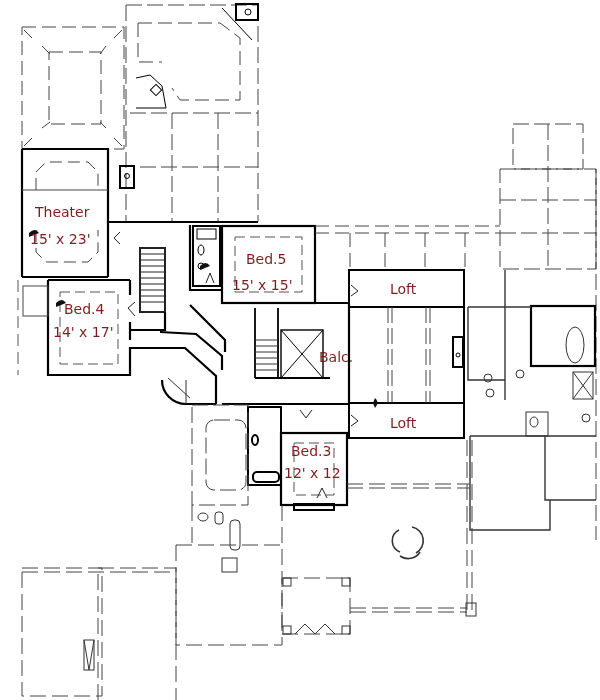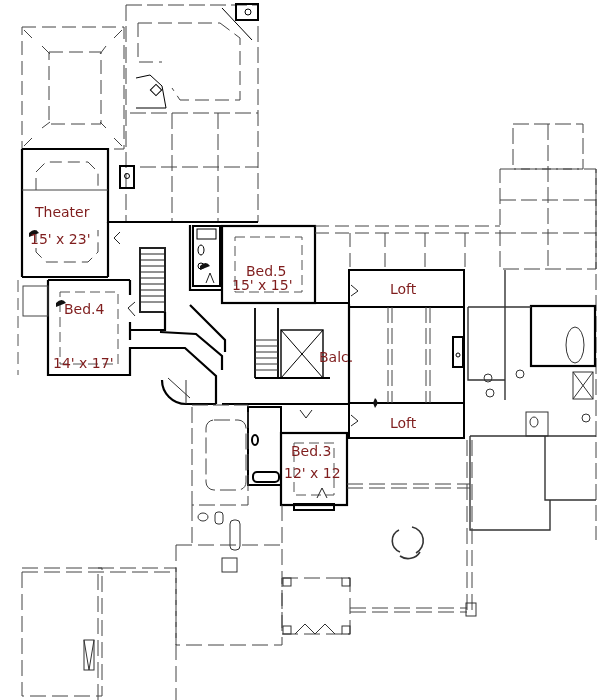--- a/index.html
+++ b/index.html
@@ -254,25 +254,25 @@
     <path d="M 200 266 q 6 -6 10 0 l -10 4 z"></path>
     <path d="M 29 233 q 6 -6 10 0 l -10 4 z"></path>
     <path d="M 56 303 q 6 -6 10 0 l -10 4 z"></path>
     <path d="M 375 398 q 5 4 0 10 l -2 -5 z"></path>
   </g>
 </svg>
 
 <div class="label room-name" style="left:35px;top:205px;">Theater</div>
 <div class="label room-dim" style="left:30px;top:232px;">15' x 23'</div>
 
-<div class="label room-name" style="left:246px;top:264px;text-align:center;">Bed.5</div>
+<div class="label room-name" style="left:246px;top:252px;text-align:center;">Bed.5</div>
 <div class="label room-dim" style="left:232px;top:278px;">15' x 15'</div>
 
 <div class="label room-name" style="left:64px;top:302px;text-align:center;">Bed.4</div>
-<div class="label room-dim" style="left:53px;top:356px;">14' x 17'</div>
+<div class="label room-dim" style="left:53px;top:325px;">14' x 17'</div>
 
 <div class="label room-name" style="left:390px;top:282px;">Loft</div>
 
 <div class="label room-name" style="left:319px;top:350px;">Balc.</div>
 
 <div class="label room-name" style="left:390px;top:416px;">Loft</div>
 
 <div class="label room-name" style="left:291px;top:444px;">Bed.3</div>
 <div class="label room-dim" style="left:284px;top:466px;text-align:center;">12' x 12</div>
 

